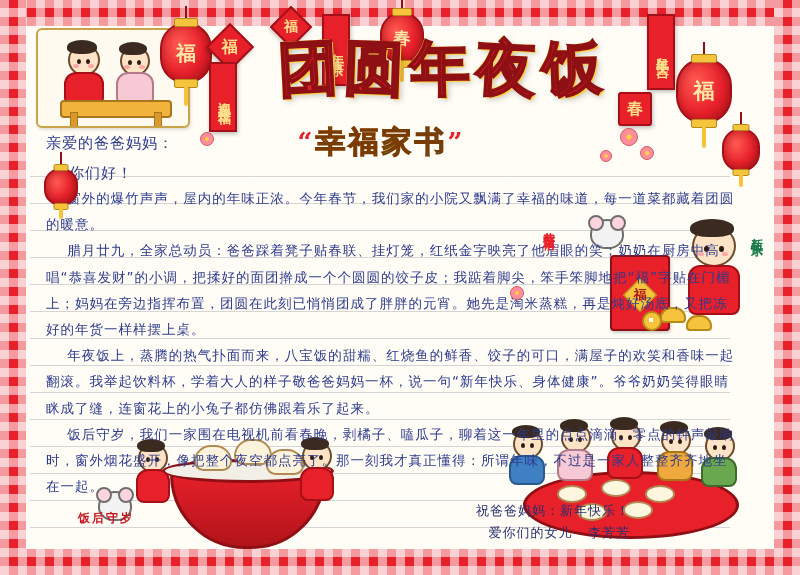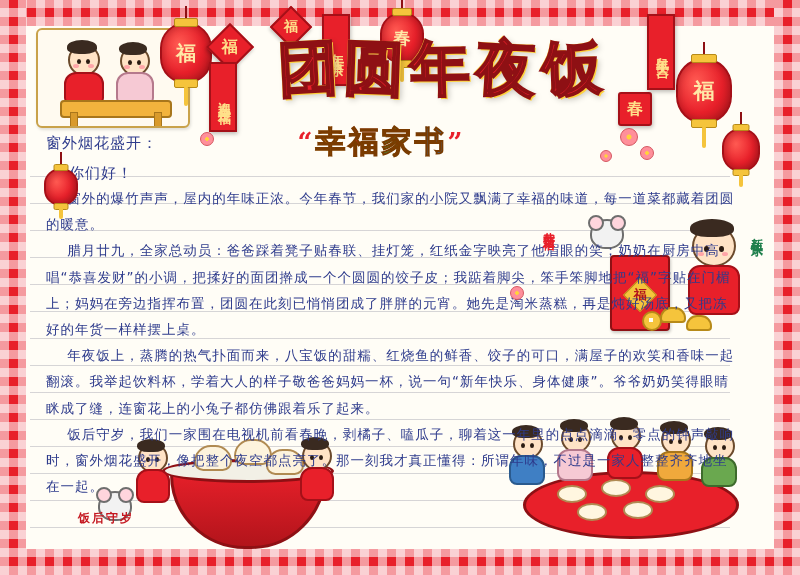--- a/index.html
+++ b/index.html
@@ -437,26 +437,28 @@
 
   <div class="subtitle-block">
     <span class="subtitle-quote">“</span>
     <span class="subtitle-char sc1">幸</span>
     <span class="subtitle-char sc2">福</span>
     <span class="subtitle-char sc3">家</span>
     <span class="subtitle-char sc4">书</span>
     <span class="subtitle-quote">”</span>
   </div>
 
-  <div class="hand" id="letter-greeting">窗外烟花盛开：
+  <div class="hand" id="letter-greeting">亲爱的爸爸妈妈：
     你们好！</div>
   <div class="hand" id="letter-body">    窗外的爆竹声声，屋内的年味正浓。今年春节，我们家的小院又飘满了幸福的味道，每一道菜都藏着团圆的暖意。
     腊月廿九，全家总动员：爸爸踩着凳子贴春联、挂灯笼，红纸金字映亮了他眉眼的笑；奶奶在厨房中高唱“恭喜发财”的小调，把揉好的面团擀成一个个圆圆的饺子皮；我踮着脚尖，笨手笨脚地把“福”字贴在门楣上；妈妈在旁边指挥布置，团圆在此刻已悄悄团成了胖胖的元宵。她先是淘米蒸糕，再是炖好汤底，又把冻好的年货一样样摆上桌。
     年夜饭上，蒸腾的热气扑面而来，八宝饭的甜糯、红烧鱼的鲜香、饺子的可口，满屋子的欢笑和香味一起翻滚。我举起饮料杯，学着大人的样子敬爸爸妈妈一杯，说一句“新年快乐、身体健康”。爷爷奶奶笑得眼睛眯成了缝，连窗花上的小兔子都仿佛跟着乐了起来。
     饭后守岁，我们一家围在电视机前看春晚，剥橘子、嗑瓜子，聊着这一年里的点点滴滴。零点的钟声敲响时，窗外烟花盛开，像把整个夜空都点亮了。那一刻我才真正懂得：所谓年味，不过是一家人整整齐齐地坐在一起。</div>
+  <div class="hand dark" id="letter-sign">祝爸爸妈妈：新年快乐！
+爱你们的女儿   李芳芳</div>
 
   <div class="lantern" style="left:160px; top:22px;">
     <div class="cord"></div>
     <div class="body" style="width:48px;height:58px;">
       <div class="cap top" style="width:22px;height:7px;"></div>
       <div class="cap bot" style="width:22px;height:7px;"></div>
       <div class="glyph" style="font-size:20px;">福</div>
     </div>
     <div class="tassel" style="top:64px;height:20px;"></div>
   </div>

